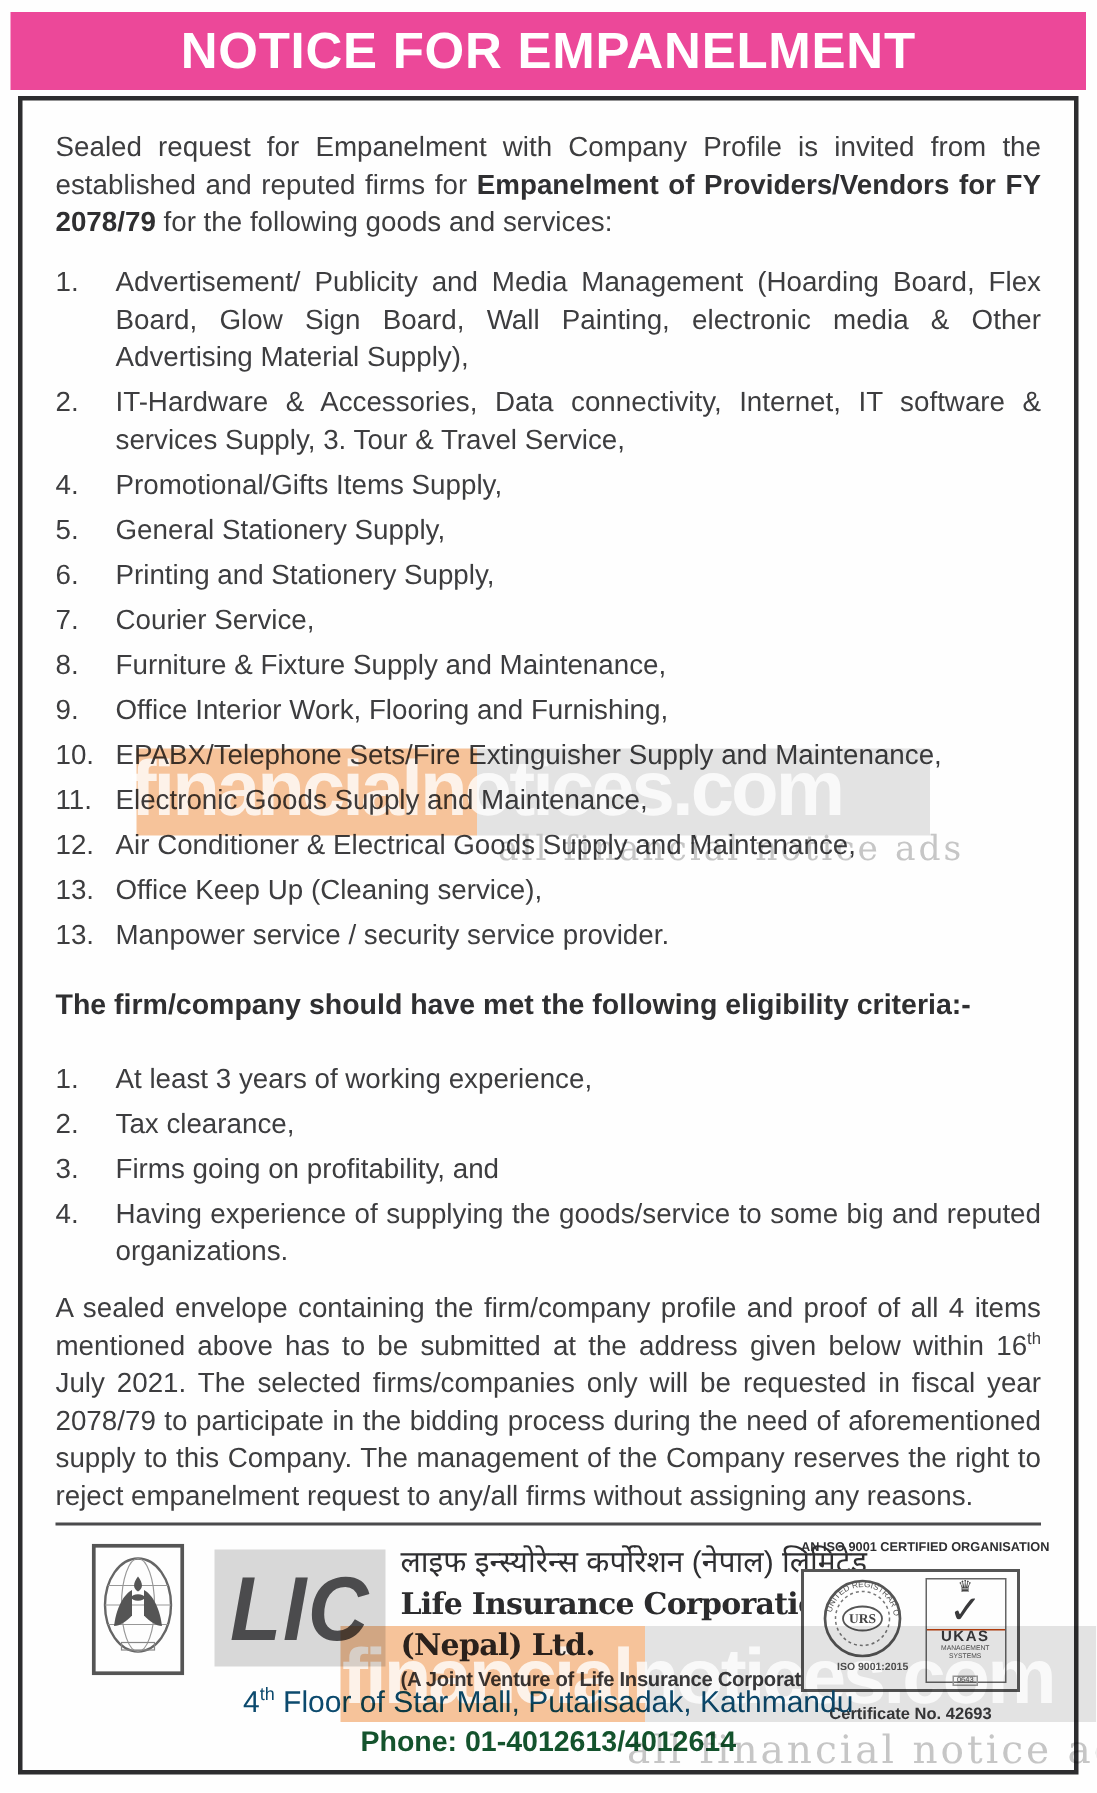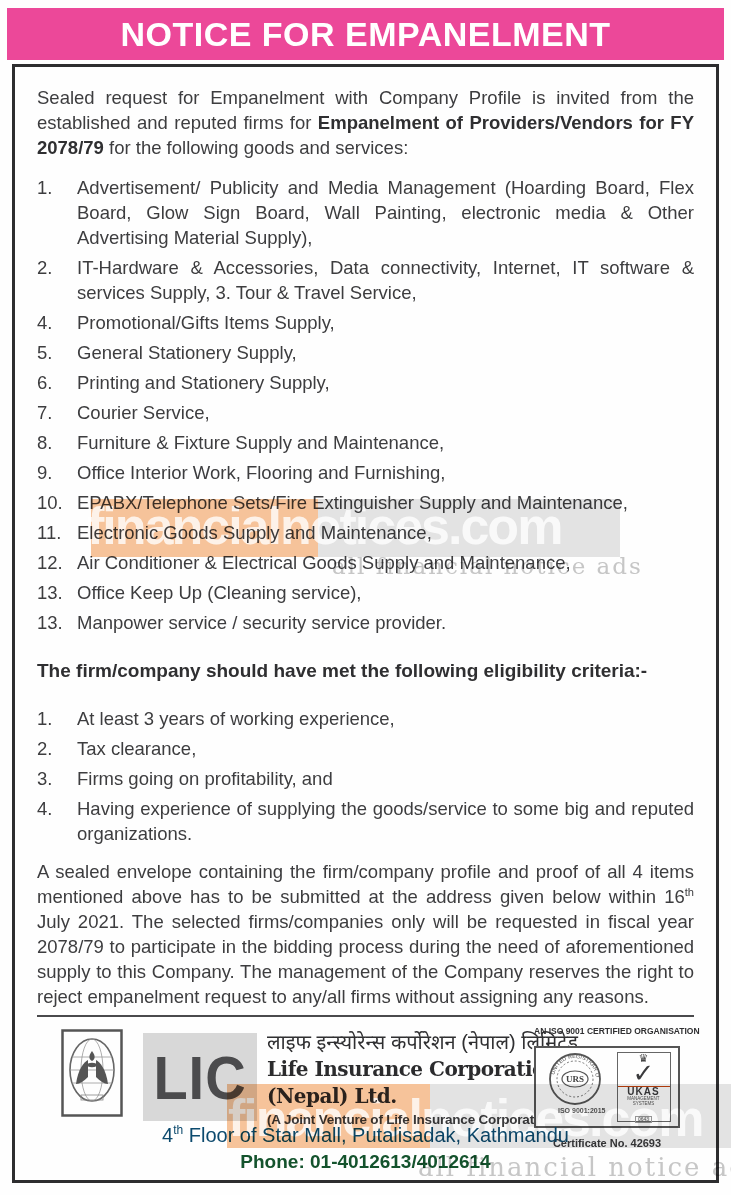--- a/index.html
+++ b/index.html
@@ -41,22 +41,22 @@
   .li .num{width:40px;flex:none;}
   .li .txt{flex:1;text-align:justify;}
   .elig-head{font-weight:bold;margin:23px 0;color:#2f2f31;font-size:19px;}
   .closing{text-align:justify;margin:13px 0 6px;}
   sup{font-size:60%;vertical-align:super;line-height:0;}
   .footer-sep{border-top:2px solid #4a4a4c;margin:0;}
   
   .footer{position:relative;height:170px;margin:0 22px;}
   .lic-emblem{position:absolute;left:2px;top:12px;}
   .lic-box{
-    position:absolute;left:84px;top:16px;width:114px;height:88px;background:#d9d9d9;
-    display:flex;align-items:center;justify-content:center;
+    position:absolute;left:84px;top:16px;width:114px;height:78px;background:#d9d9d9;
+    display:flex;align-items:center;justify-content:center;font-style:italic;
   }
   .lic-box span{
     font-weight:800;font-size:56px;color:#4b4b4d;letter-spacing:1px;transform:scaleY(1.08);
   }
   .org-names{position:absolute;left:208px;top:12px;width:342px;}
   .nepali{font-weight:normal;font-size:20px;line-height:27px;color:#2f2f31;}
   .english{
     font-family:"DejaVu Serif","Liberation Serif",serif;font-weight:bold;
     font-size:20px;line-height:27px;letter-spacing:-0.5px;color:#2b2b2d;
   }

